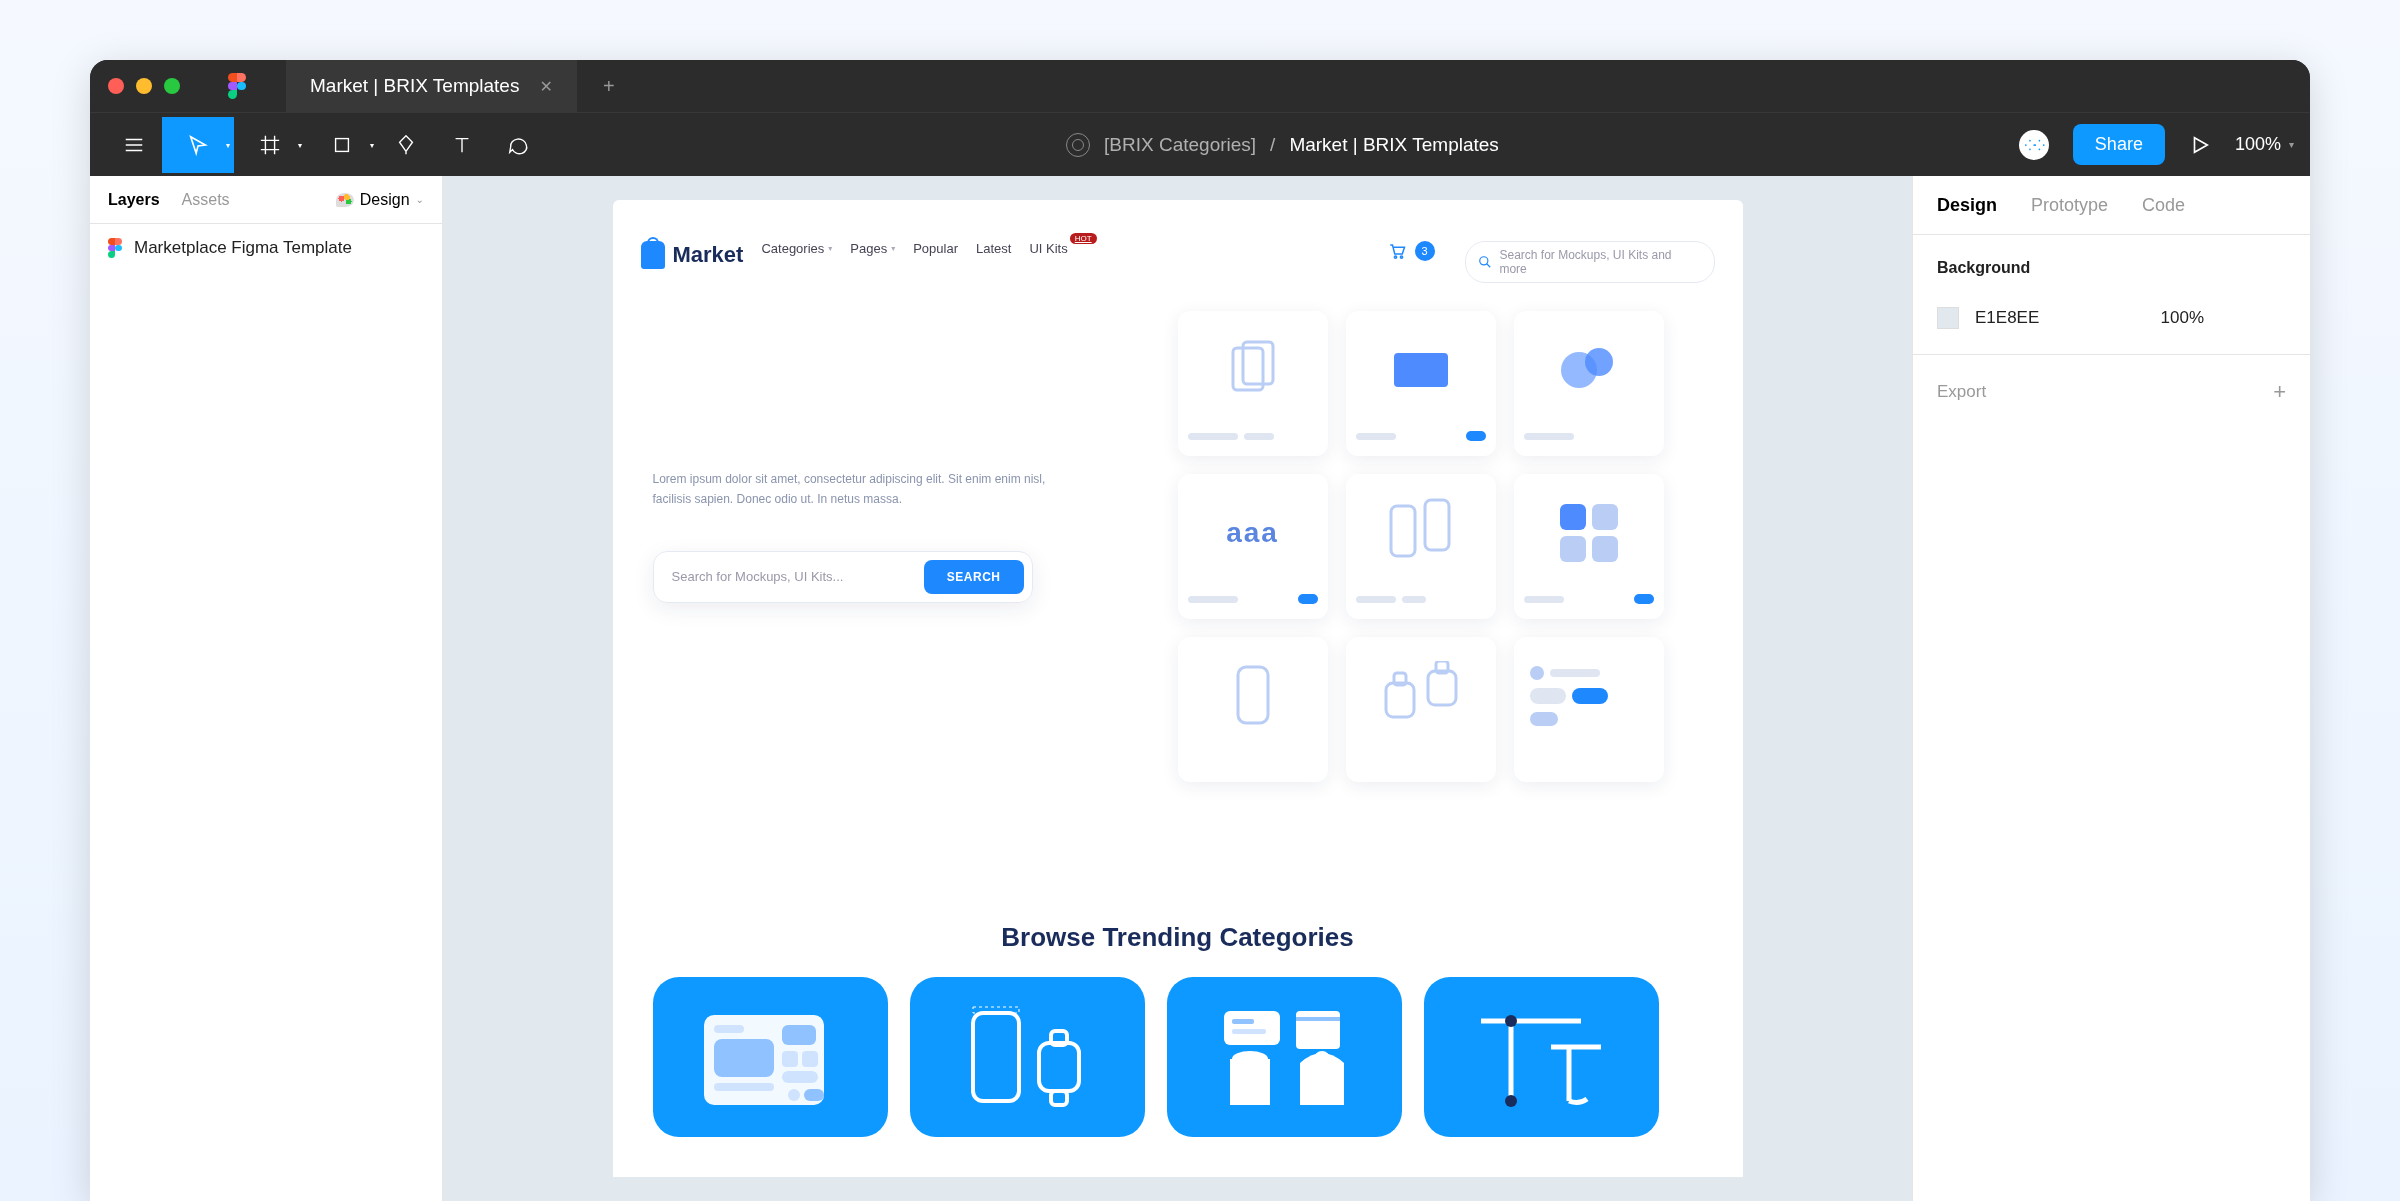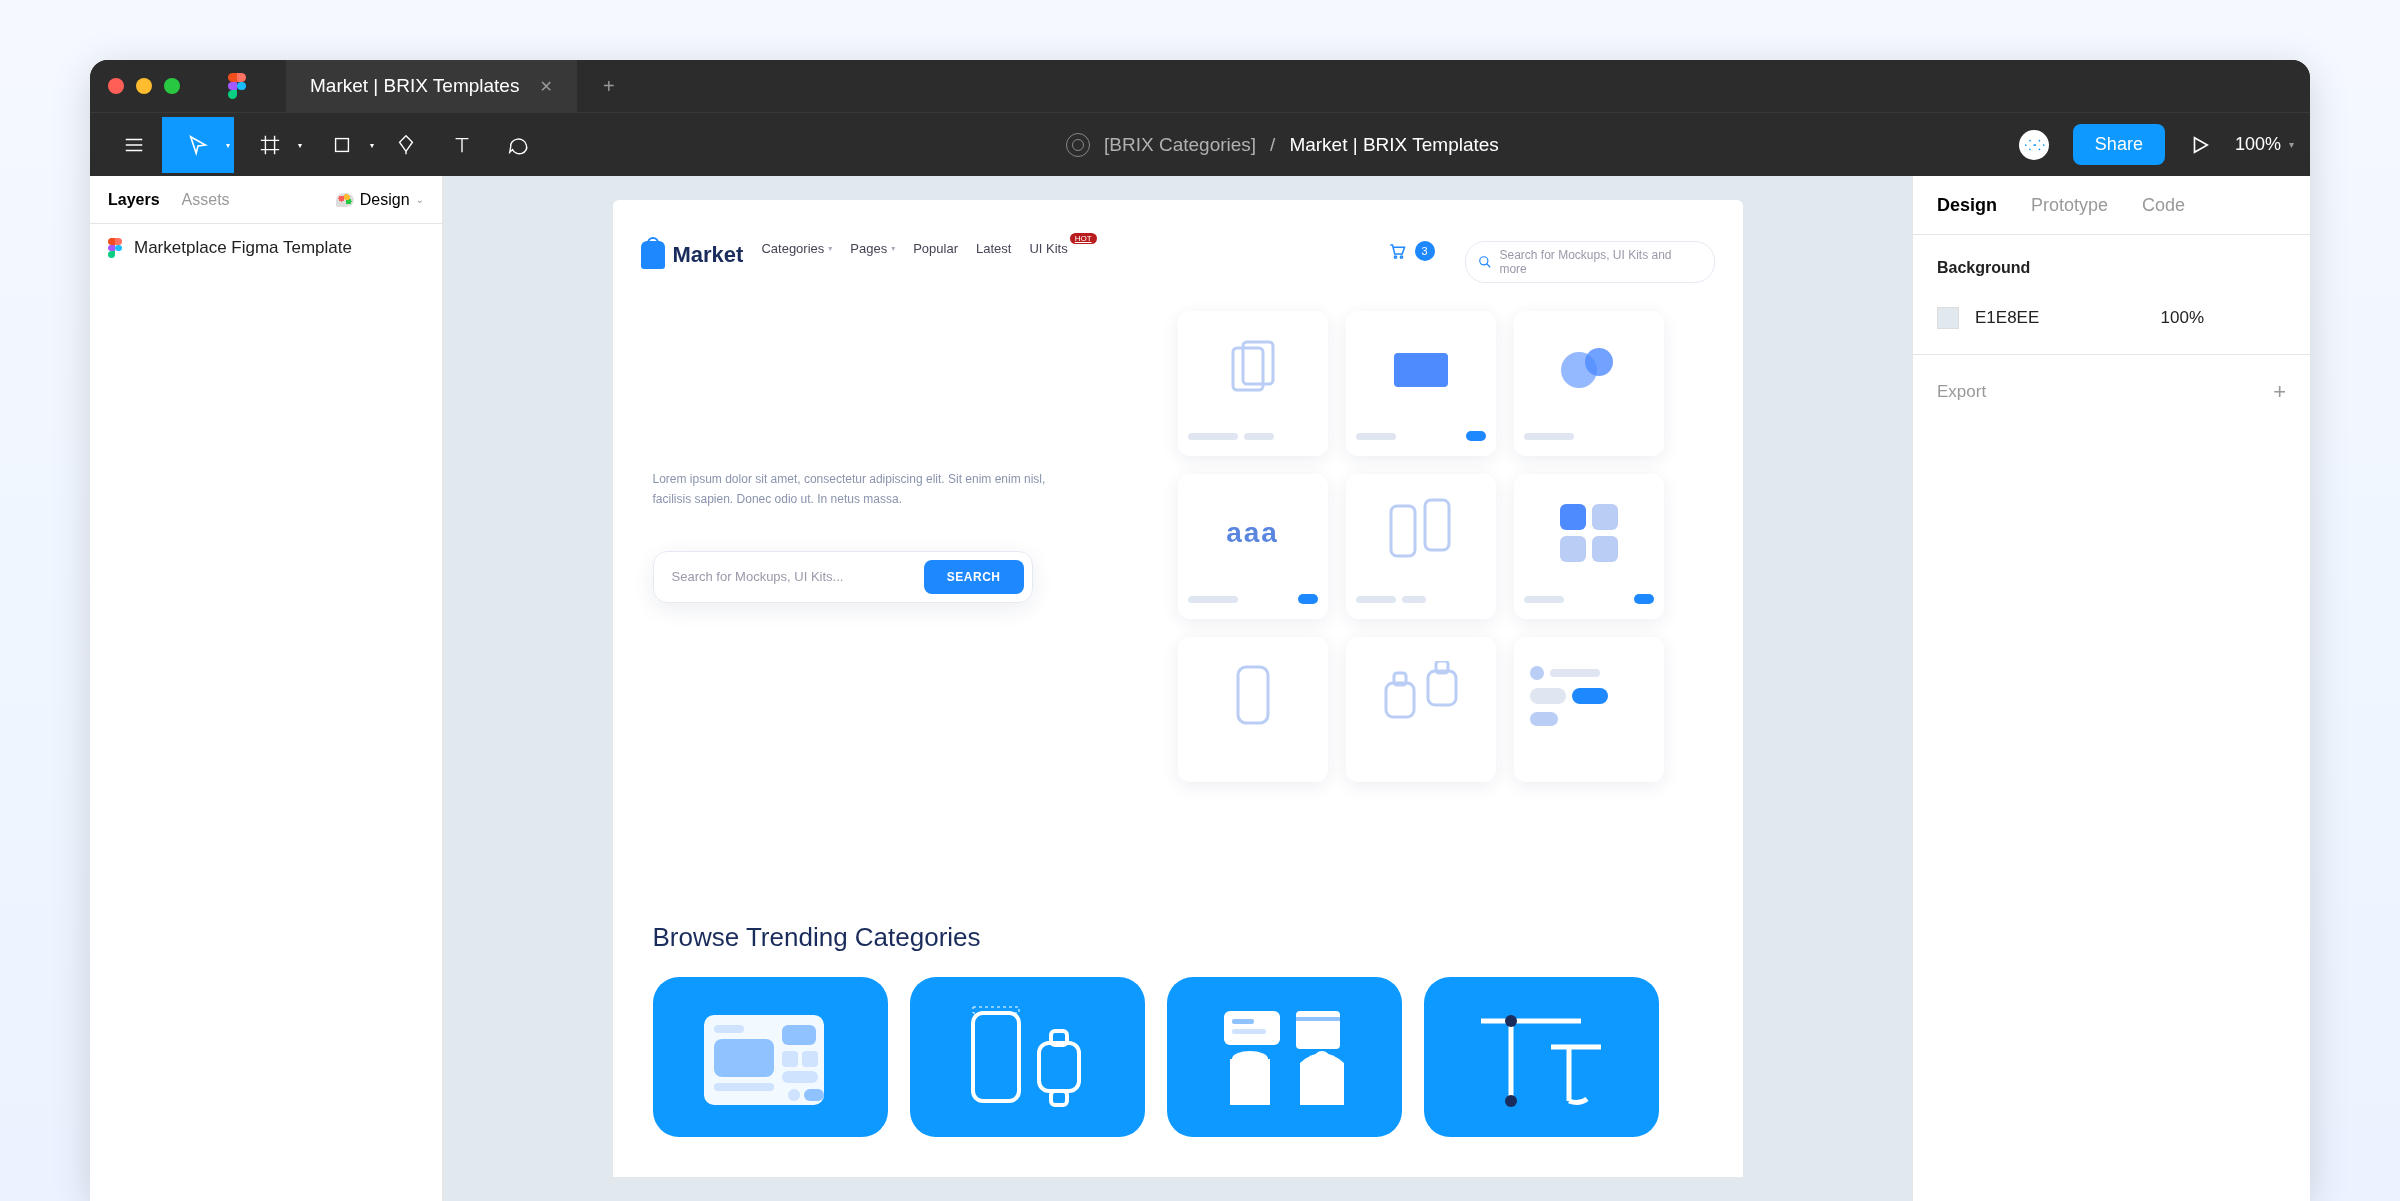--- a/index.html
+++ b/index.html
@@ -98,21 +98,21 @@
 .hero-search input::placeholder { color: #99a; }
 .hero-search button { background: #1e88ff; color: #fff; border: none; padding: 10px 23px; border-radius: 8px; font-size: 12px; font-weight: 700; letter-spacing: 0.5px; cursor: pointer; }
 .hero-right { flex: 1; display: grid; grid-template-columns: repeat(3,150px); gap: 18px; position: relative; top: -30px; }
 .card { background: #fff; border-radius: 12px; box-shadow: 0 4px 18px rgba(26,44,91,0.08); padding: 10px; height: 145px; display: flex; flex-direction: column; }
 .card .thumb { flex: 1; border-radius: 8px; display: flex; align-items: center; justify-content: center; gap: 4px; }
 .card .meta { height: 28px; display: flex; align-items: center; gap: 6px; padding-top: 8px; }
 .bar-g { height: 7px; background: #dfe6f2; border-radius: 4px; }
 .pill-b { height: 10px; background: #1e88ff; border-radius: 6px; }
 
 .trending { padding: 30px 40px 0; }
-.trending h2 { font-size: 26px; font-weight: 400; color: #1a2c5b; }
+.trending h2 { font-size: 26px; font-weight: 700; color: #1a2c5b; text-align: center; }
 .cat-row { margin-top: 24px; display: flex; gap: 22px; }
 .cat { width: 235px; height: 160px; background: #0d99ff; border-radius: 26px; display: flex; align-items: center; justify-content: center; }
 .cat svg { width: 160px; height: 120px; }
 </style>
 </head>
 <body>
 
 <div class="app-window">
 
   <div class="titlebar">

